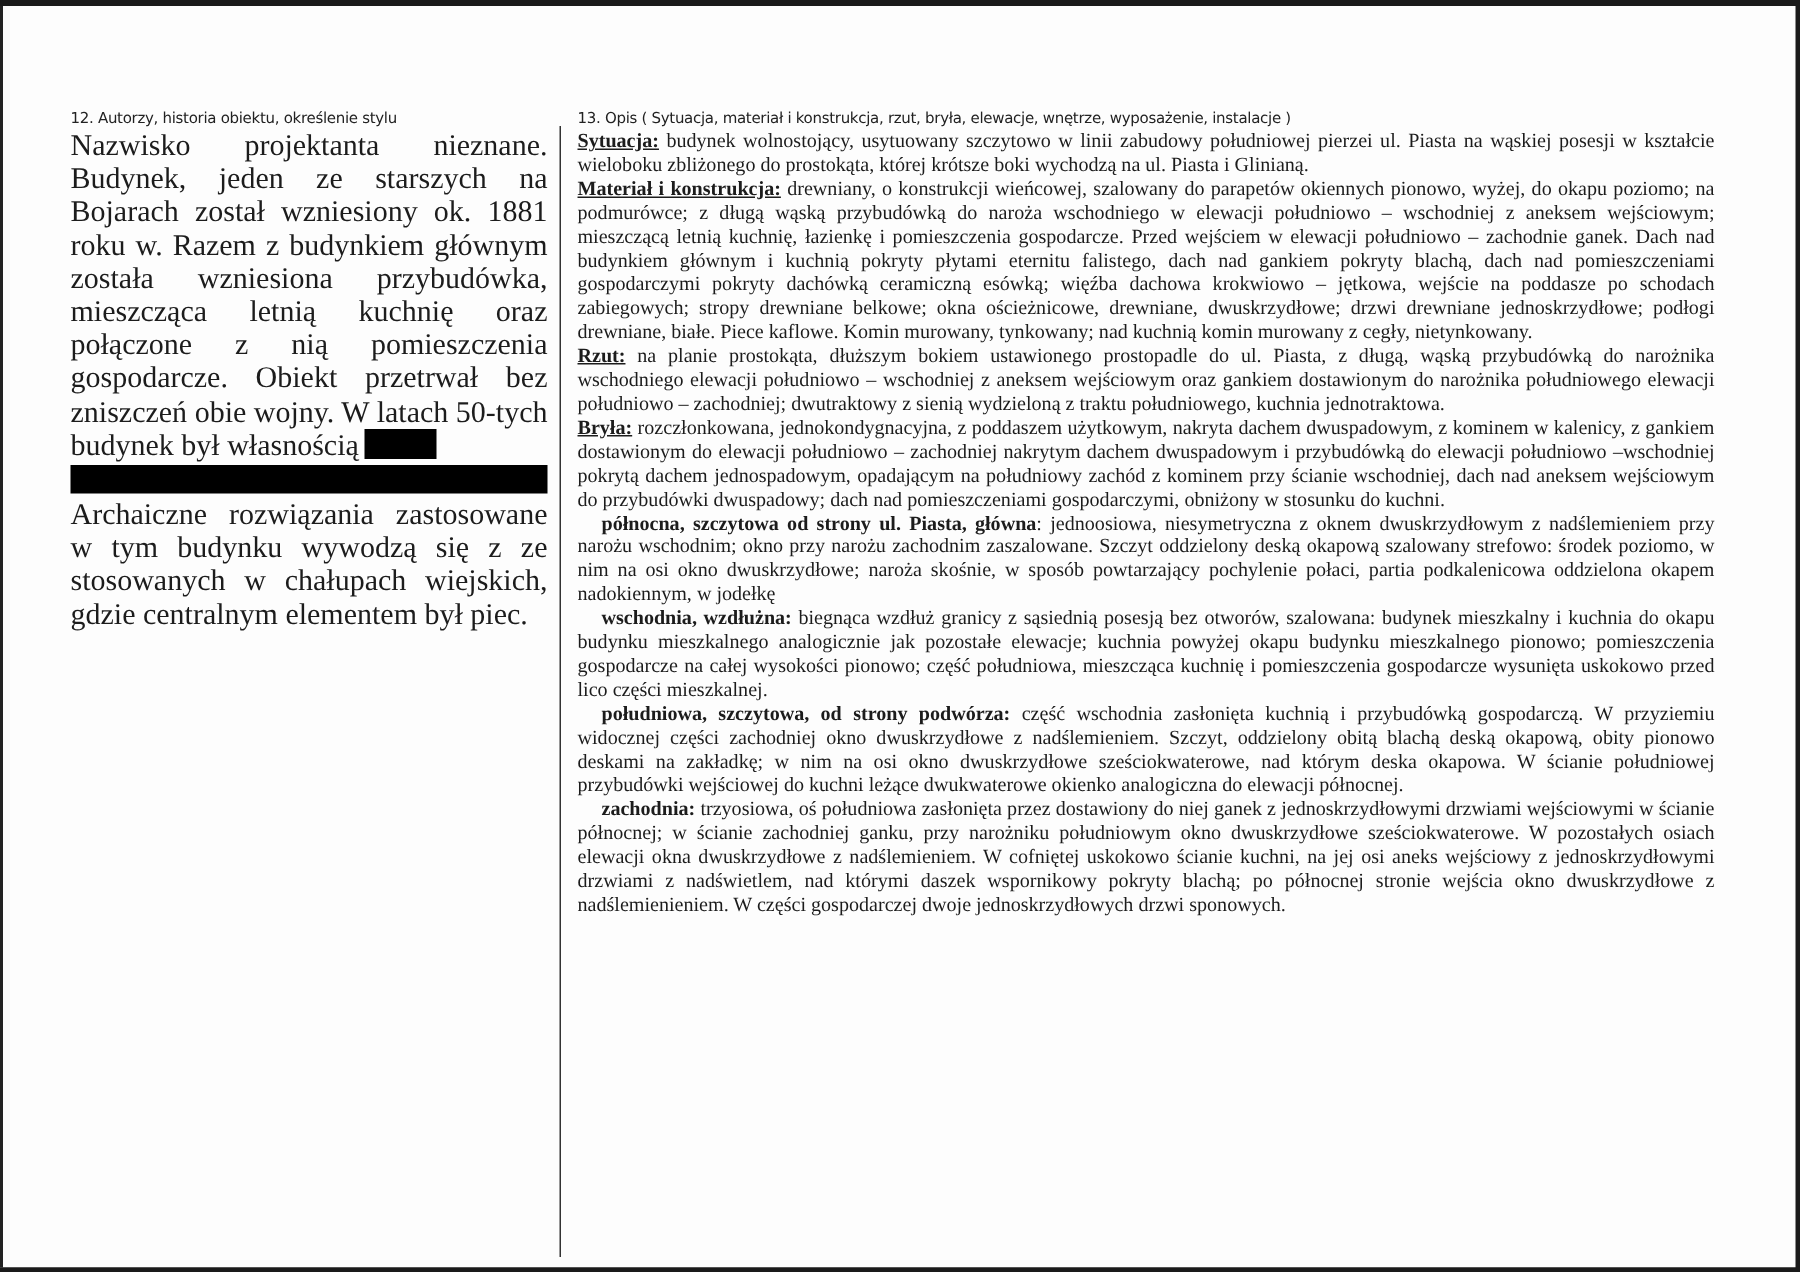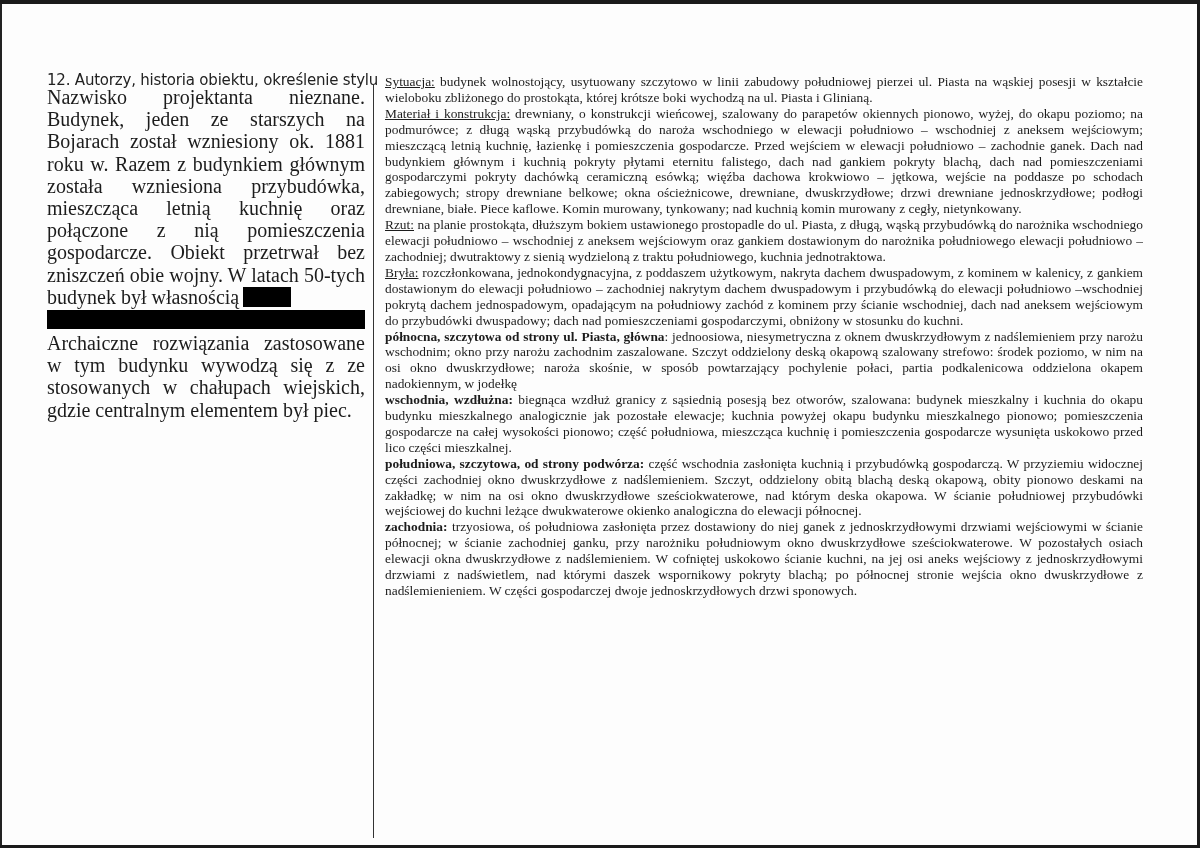--- a/index.html
+++ b/index.html
@@ -18,39 +18,39 @@
   }
   .left-col {
     position: absolute; left: 45px; top: 70px; width: 326px;
   }
   .divider {
     position: absolute; left: 371px; top: 80px; width: 1px; height: 754px;
     background: #333;
   }
   .sec-header {
     font-family: "DejaVu Sans", "Liberation Sans", sans-serif;
-    font-size: 15px; letter-spacing: -0.2px; color: #222;
+    font-size: 10px; letter-spacing: -0.2px; color: #222;
     line-height: 12px; white-space: nowrap;
   }
   .left-text {
     font-size: 20px; line-height: 22.2px; text-align: justify;
     margin-top: 0px; width: 318px;
   }
   .redact { display: inline-block; background: #000; vertical-align: -3px; }
   .redact-inline { width: 48px; height: 20px; margin-left: 4px; }
   .redact-line { display: block; width: 318px; height: 19px; margin: 2px 0 3px 0; }
   .right-col {
     position: absolute; left: 383px; top: 70px; width: 764px;
   }
   .right-text {
     font-size: 13.4px; line-height: 15.9px; text-align: justify; width: 758px;
   }
   .right-text p { margin: 0; }
-  .lbl { font-weight: normal; text-decoration: underline; }
-  .sub { font-weight: bold; }
+  .lbl { font-weight: bold; text-decoration: underline; }
+  .sub { font-weight: bold; margin-left: 16px; }
   .dark-bottom {
     position: absolute; left: 0; bottom: 0; width: 1200px; height: 3px; background: #1a1a1a;
   }
 </style>
 </head>
 <body>
 
 <div class="page">
 
   <div class="left-col">
@@ -58,20 +58,21 @@
     <div class="left-text">
       <span>Nazwisko projektanta  nieznane. Budynek, jeden ze starszych na Bojarach został  wzniesiony ok. 1881 roku w. Razem z budynkiem głównym została wzniesiona przybudówka, mieszcząca letnią kuchnię oraz połączone z nią pomieszczenia gospodarcze. Obiekt przetrwał bez zniszczeń obie wojny. W latach 50-tych budynek był własnością</span><span class="redact redact-inline"></span>
       <span class="redact redact-line"></span>
       <span>Archaiczne rozwiązania zastosowane w tym budynku wywodzą się z ze stosowanych w chałupach wiejskich, gdzie centralnym elementem był piec.</span>
     </div>
   </div>
 
   <div class="divider"></div>
 
   <div class="right-col">
+    <div class="sec-header">13. Opis ( Sytuacja, materiał i konstrukcja, rzut, bryła, elewacje, wnętrze, wyposażenie, instalacje )</div>
     <div class="right-text">
       <p><span class="lbl">Sytuacja:</span><span> budynek wolnostojący, usytuowany szczytowo w linii zabudowy południowej  pierzei ul. Piasta na wąskiej posesji w kształcie wieloboku zbliżonego do prostokąta, której krótsze boki wychodzą na ul. Piasta i Glinianą.</span></p>
       <p><span class="lbl">Materiał i konstrukcja:</span><span> drewniany, o konstrukcji wieńcowej, szalowany do parapetów okiennych pionowo, wyżej, do okapu poziomo; na podmurówce; z długą wąską przybudówką do naroża wschodniego w elewacji południowo – wschodniej z aneksem wejściowym; mieszczącą letnią kuchnię, łazienkę i pomieszczenia gospodarcze. Przed wejściem w elewacji południowo – zachodnie ganek. Dach nad budynkiem głównym i kuchnią pokryty płytami eternitu falistego, dach nad gankiem pokryty blachą, dach nad pomieszczeniami gospodarczymi pokryty dachówką ceramiczną esówką; więźba  dachowa krokwiowo – jętkowa, wejście na poddasze po schodach zabiegowych; stropy drewniane  belkowe; okna ościeżnicowe, drewniane, dwuskrzydłowe; drzwi drewniane jednoskrzydłowe; podłogi drewniane, białe. Piece kaflowe. Komin murowany, tynkowany; nad kuchnią komin murowany z cegły, nietynkowany.</span></p>
       <p><span class="lbl">Rzut:</span><span> na planie prostokąta, dłuższym bokiem ustawionego prostopadle do ul. Piasta, z długą, wąską przybudówką do narożnika wschodniego elewacji południowo – wschodniej z aneksem wejściowym oraz gankiem dostawionym do narożnika południowego elewacji południowo – zachodniej; dwutraktowy z sienią  wydzieloną z traktu południowego, kuchnia jednotraktowa.</span></p>
       <p><span class="lbl">Bryła:</span><span> rozczłonkowana, jednokondygnacyjna, z poddaszem użytkowym, nakryta dachem dwuspadowym, z kominem w kalenicy, z gankiem dostawionym do elewacji południowo – zachodniej nakrytym dachem dwuspadowym i przybudówką do elewacji południowo –wschodniej pokrytą dachem jednospadowym, opadającym na południowy zachód z kominem przy ścianie wschodniej, dach nad aneksem wejściowym do przybudówki dwuspadowy; dach nad pomieszczeniami gospodarczymi, obniżony w stosunku do kuchni.</span></p>
       <p><span class="sub">północna, szczytowa od strony ul. Piasta, główna</span><span>: jednoosiowa, niesymetryczna z oknem dwuskrzydłowym z nadślemieniem przy narożu wschodnim; okno przy narożu zachodnim zaszalowane. Szczyt oddzielony deską okapową szalowany strefowo: środek poziomo, w nim na osi okno dwuskrzydłowe; naroża skośnie, w sposób powtarzający pochylenie połaci, partia podkalenicowa oddzielona okapem nadokiennym, w jodełkę</span></p>
       <p><span class="sub">wschodnia, wzdłużna:</span><span> biegnąca wzdłuż granicy z sąsiednią posesją bez otworów, szalowana: budynek mieszkalny i kuchnia do okapu budynku mieszkalnego analogicznie jak pozostałe elewacje; kuchnia powyżej okapu budynku mieszkalnego pionowo; pomieszczenia gospodarcze na całej wysokości pionowo; część południowa, mieszcząca kuchnię i pomieszczenia gospodarcze wysunięta uskokowo przed lico części mieszkalnej.</span></p>
       <p><span class="sub">południowa, szczytowa, od strony podwórza:</span><span> część wschodnia zasłonięta kuchnią i przybudówką gospodarczą. W przyziemiu widocznej części zachodniej okno dwuskrzydłowe z nadślemieniem. Szczyt, oddzielony obitą blachą deską okapową, obity pionowo deskami na zakładkę; w nim na osi okno dwuskrzydłowe sześciokwaterowe, nad którym deska okapowa. W ścianie południowej przybudówki wejściowej do kuchni leżące dwukwaterowe okienko  analogiczna do elewacji północnej.</span></p>
       <p><span class="sub">zachodnia:</span><span> trzyosiowa, oś południowa zasłonięta przez dostawiony do niej ganek z jednoskrzydłowymi drzwiami wejściowymi w ścianie północnej; w ścianie zachodniej ganku, przy narożniku południowym okno dwuskrzydłowe sześciokwaterowe.  W pozostałych osiach elewacji okna dwuskrzydłowe z nadślemieniem. W cofniętej uskokowo ścianie kuchni, na jej osi aneks wejściowy z jednoskrzydłowymi drzwiami z nadświetlem, nad którymi daszek wspornikowy pokryty blachą; po północnej stronie wejścia okno dwuskrzydłowe z nadślemienieniem. W części gospodarczej dwoje jednoskrzydłowych drzwi sponowych.</span></p>
     </div>

